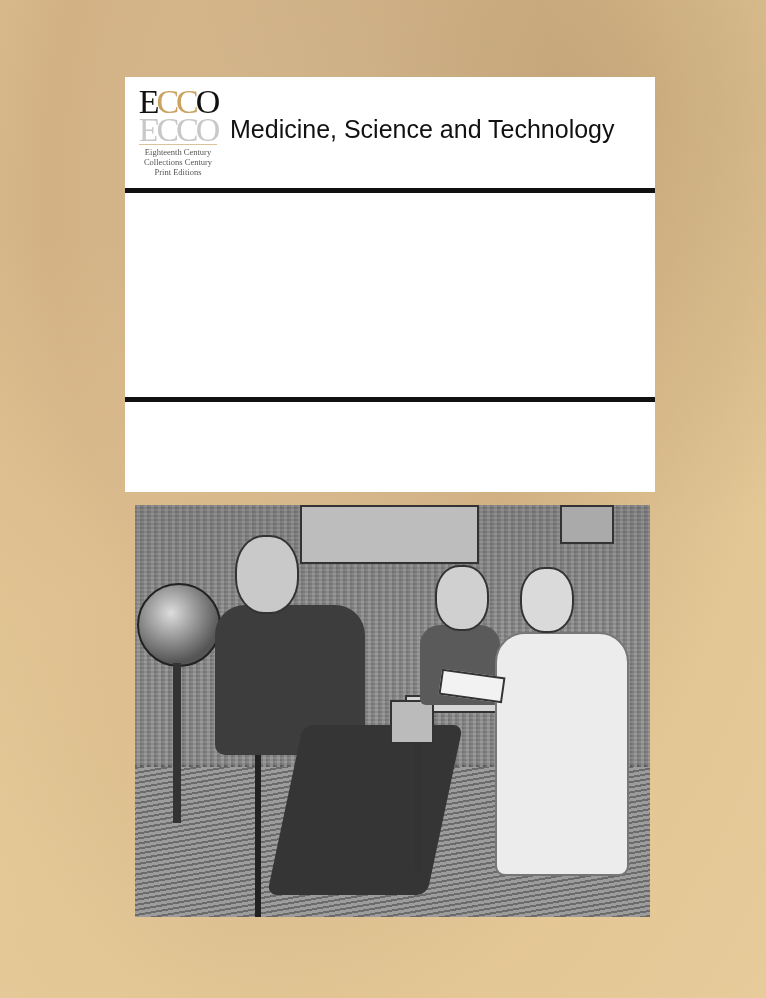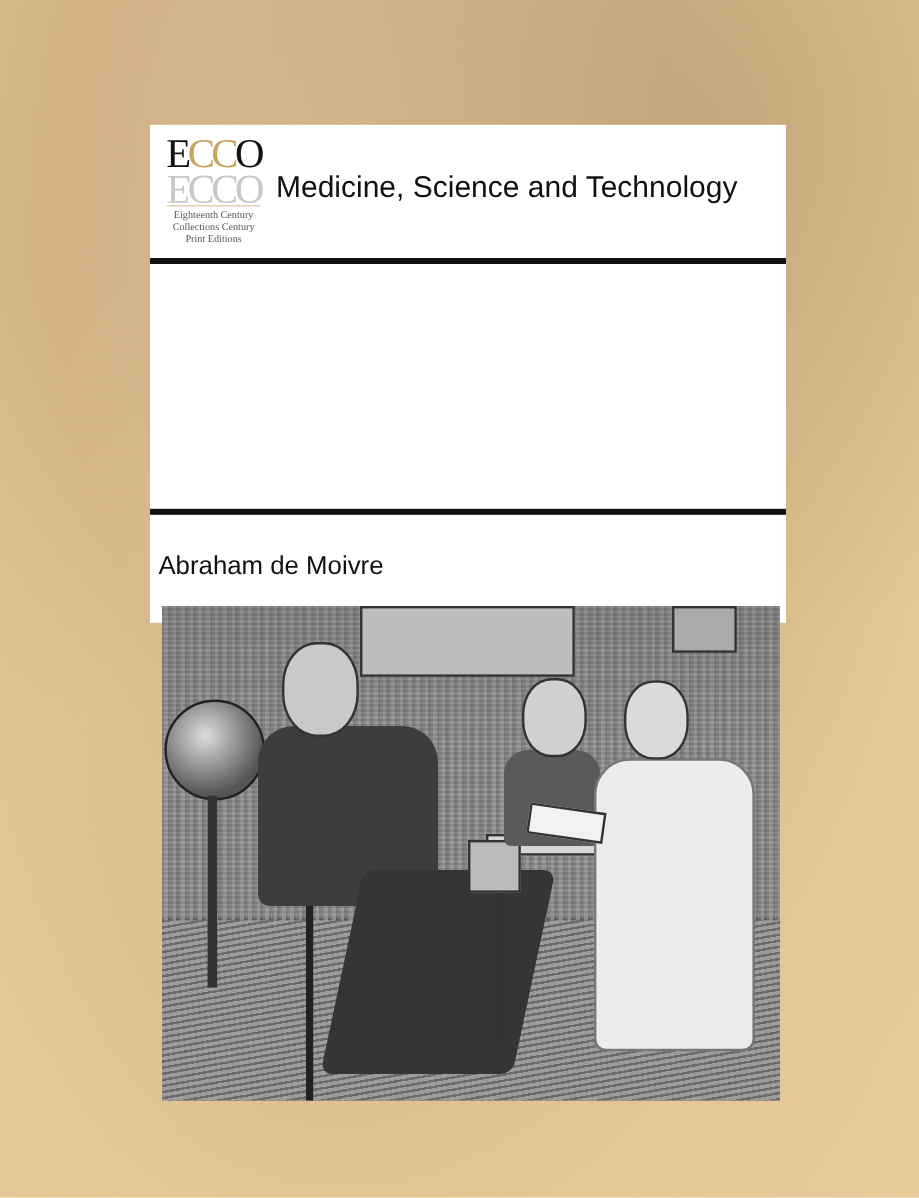--- a/index.html
+++ b/index.html
@@ -11,21 +11,20 @@
   .cover-bg-texture {
     position: absolute; inset: 0;
     background:
       radial-gradient(circle at 80% 10%, rgba(170,140,100,0.35), transparent 40%),
       radial-gradient(circle at 10% 60%, rgba(240,210,160,0.35), transparent 40%),
       radial-gradient(circle at 90% 95%, rgba(230,200,150,0.4), transparent 40%);
   }
   .panel {
     position: absolute; left: 125px; top: 77px; width: 530px; height: 415px;
     background: #ffffff;
-    margin-top: 27px;
   }
   .header-row { position: absolute; left: 0; top: 0; width: 530px; height: 113px; }
   .logo { position: absolute; left: 12px; top: 10px; width: 82px; height: 96px; text-align: center; }
   .logo-top { font-family: "Liberation Serif", serif; font-size: 34px; line-height: 30px; letter-spacing: -3px; color: #111; }
   .logo-top .gold { color: #c9a35f; }
   .logo-mirror { font-family: "Liberation Serif", serif; font-size: 34px; line-height: 26px; letter-spacing: -3px; color: #c8c8c8; transform: scaleY(-1); }
   .logo-rule { height: 1px; background: #d9c49a; margin: 1px 2px 2px 2px; }
   .logo-caption { font-family: Liberation Serif, serif; font-size: 8.5px; line-height: 10px; color: #555; }
   .series { position: absolute; left: 105px; top: 38px; font-size: 25px; color: #111; white-space: nowrap; }
   .rule { position: absolute; left: 0; width: 530px; height: 5px; background: #111; }
@@ -81,21 +80,20 @@
       <div class="logo-mirror">ECCO</div>
       <div class="logo-rule"></div>
       <div class="logo-caption">Eighteenth Century</div>
       <div class="logo-caption">Collections Century</div>
       <div class="logo-caption">Print Editions</div>
     </div>
     <div class="series">Medicine, Science and Technology</div>
   </div>
   <div class="rule rule-1"></div>
   <div class="rule rule-2"></div>
-  <div class="author">Abraham de Moivre</div>
 </div>
 
 <div class="illustration">
   <div class="il-wall"></div>
   <div class="il-floor"></div>
   <div class="il-map"></div>
   <div class="il-frame"></div>
   <div class="il-globe"></div>
   <div class="il-globe-stand"></div>
   <div class="il-man">

